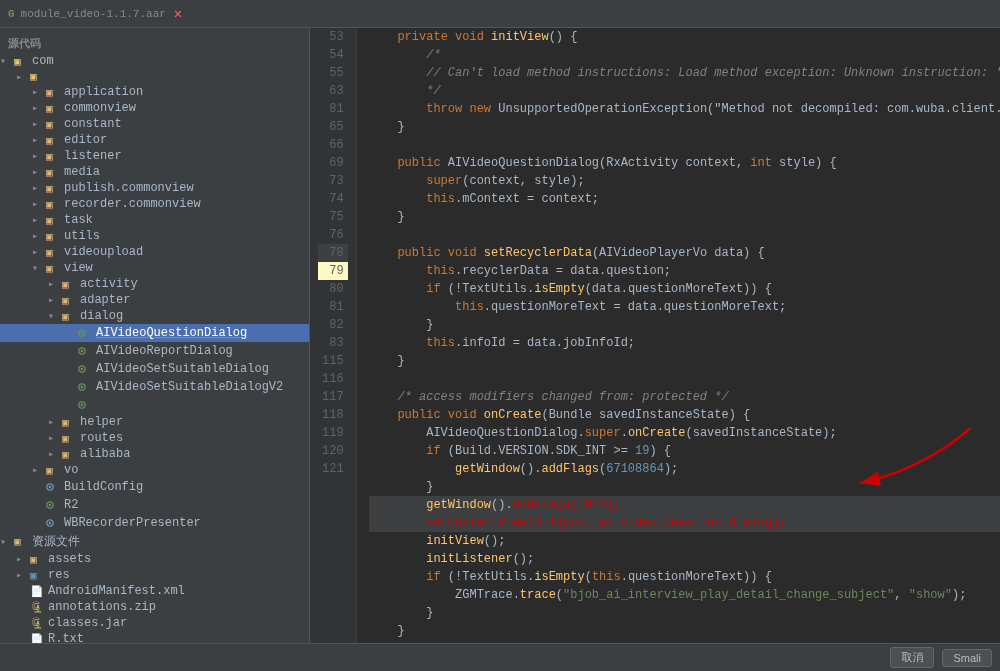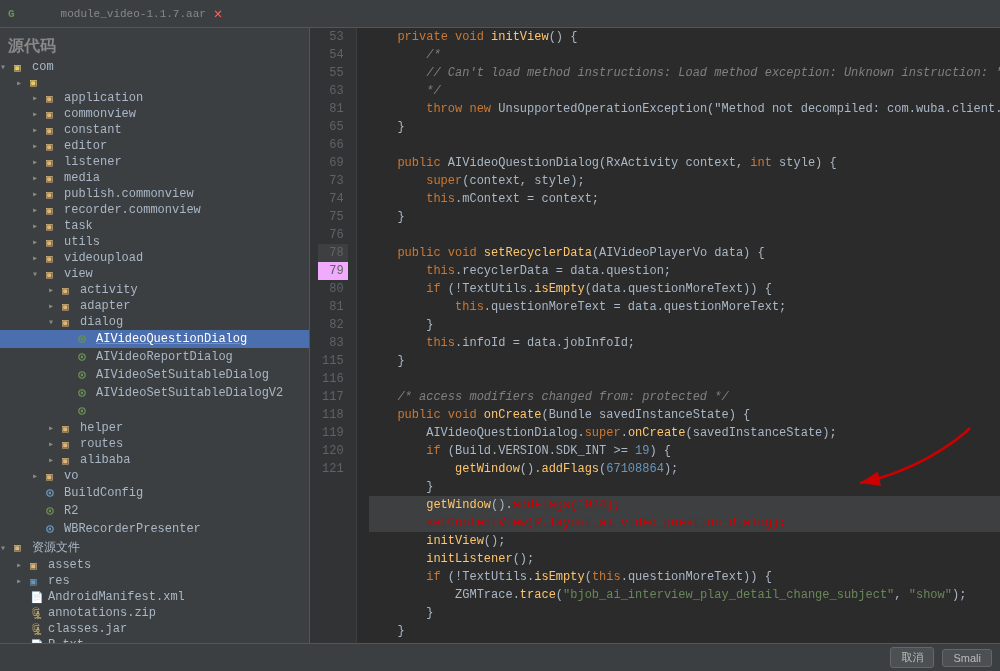--- a/index.html
+++ b/index.html
@@ -89,21 +89,21 @@
     }
     .tree-icon {
       display: inline-block;
       width: 16px;
       font-size: 11px;
       flex-shrink: 0;
       margin-right: 2px;
     }
 
     .sidebar-header {
-      font-size: 16px;
+      font-size: 11px;
       color: #888;
       padding: 4px 8px 2px;
       font-weight: bold;
     }
 
     
     .code-panel {
       flex: 1;
       overflow: auto;
       background: #2b2b2b;
@@ -164,21 +164,21 @@
       border-radius: 3px;
       cursor: pointer;
     }
   </style>
 </head>
 <body>
 
 <div class="title-bar">
   <div class="title-bar-left">
     <span style="color:#6a9153;font-weight:bold;">G</span>
-    <span style="color:#888;margin-left:40px;">module_video-1.1.7.aar</span>
+    <span style="color:#888;">module_video-1.1.7.aar</span>
   </div>
   <span class="title-bar-close">✕</span>
 </div>
 
 <div class="main-container">
 
   <div class="sidebar">
     <div class="sidebar-header">源代码</div>
     <div id="tree-container">
         <div class="tree-item">
@@ -463,21 +463,21 @@
           <span class="line-number">69</span>
           <span class="line-number"></span>
           <span class="line-number"></span>
           <span class="line-number"></span>
           <span class="line-number">73</span>
           <span class="line-number">74</span>
           <span class="line-number">75</span>
           <span class="line-number">76</span>
           <span class="line-number"></span>
           <span class="line-number" style="background: rgb(61, 63, 65);">78</span>
-          <span class="line-number" style="background: #f0abfc;">79</span>
+          <span class="line-number" style="background: #fef9c3;">79</span>
           <span class="line-number">80</span>
           <span class="line-number">81</span>
           <span class="line-number">82</span>
           <span class="line-number">83</span>
           <span class="line-number"></span>
           <span class="line-number"></span>
           <span class="line-number"></span>
           <span class="line-number">115</span>
           <span class="line-number">116</span>
           <span class="line-number">117</span>

